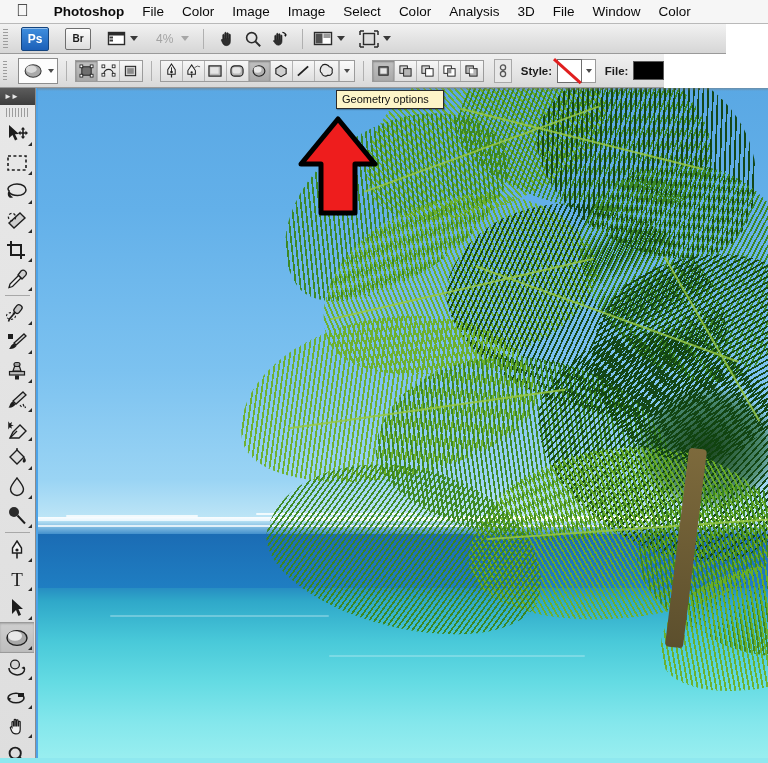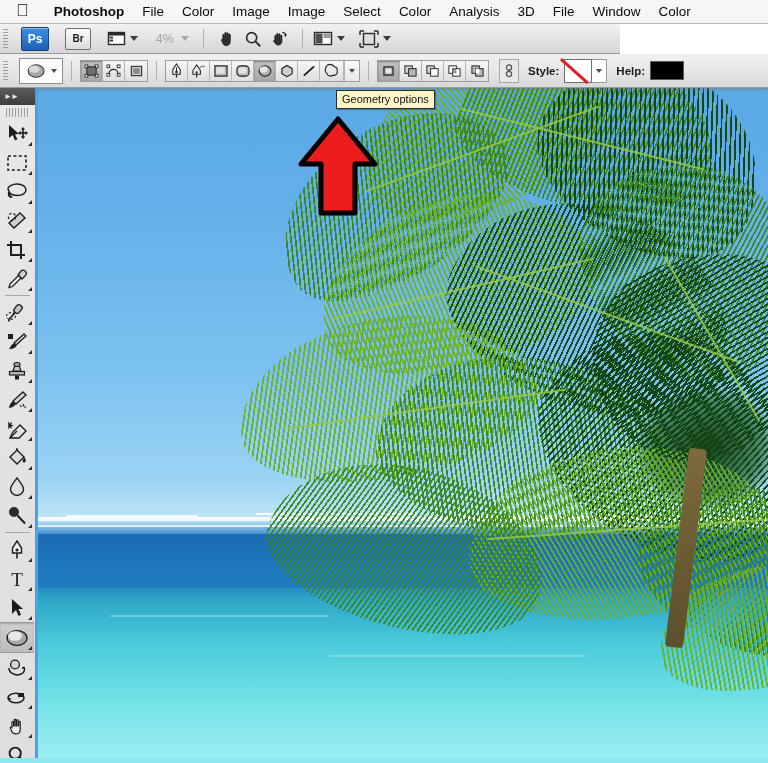--- a/index.html
+++ b/index.html
@@ -35,21 +35,21 @@
     color: #0a0a0a;
     padding: 0 9px;
     white-space: nowrap;
     line-height: 24px;
   }
   .menu-item.app-name { font-weight: bold; }
 
   
   .appbar {
     position: absolute; left: 0; top: 24px;
-    width: 620px; height: 30px;
+    width: 726px; height: 30px;
     background: linear-gradient(to bottom, #f2f2f2 0%, #e2e2e2 55%, #d6d6d6 100%);
     border-bottom: 1px solid #9a9a9a;
     box-sizing: border-box;
     display: flex; align-items: center;
   }
   .grip {
     width: 5px; height: 20px; margin-left: 3px; margin-right: 5px;
     background-image: repeating-linear-gradient(to bottom, #9d9d9d 0 1px, transparent 1px 3px);
   }
   .psbtn {
@@ -86,21 +86,21 @@
   .zoomlabel {
     font-size: 12px; color: #a3a3a3; margin-left: 18px;
   }
   .vsep {
     width: 1px; height: 20px; background: #b0b0b0; margin: 0 10px;
   }
 
   
   .optionsbar {
     position: absolute; left: 0; top: 54px;
-    width: 768px; height: 34px;
+    width: 664px; height: 34px;
     background: linear-gradient(to bottom,#f0f0f0 0%, #e4e4e4 60%, #d8d8d8 100%);
     border-bottom: 1px solid #9a9a9a;
     box-sizing: border-box;
     display: flex; align-items: center;
   }
   .tool-preview {
     width: 42px; height: 24px; margin-left: 6px;
     border: 1px solid #8d8d8d; background: #fdfdfd;
     display: flex; align-items: center; justify-content: center;
     gap: 3px;
@@ -297,21 +297,21 @@
     width: 84px; height: 102px;
     z-index: 20;
   }
 
   
   .tooltip {
     position: absolute; left: 336px; top: 90px;
     background: #fdf5c8;
     border: 1px solid #2b2b2b;
     font-size: 11px; color: #101010;
-    padding: 1px 5px 2px 5px;
+    padding: 1px 14px 2px 5px;
     line-height: 14px;
     white-space: nowrap;
     z-index: 25;
     box-shadow: 1px 1px 1px rgba(0,0,0,.25);
   }
 
   
   .canvas-frame {
     position: absolute; left: 36px; top: 88px;
     width: 732px; height: 675px;
@@ -550,21 +550,21 @@
         <line x1="5" y1="6.5" x2="5" y2="9" stroke="#555" stroke-width="1.3"></line>
       </svg>
     </div>
 
     <div class="opt-label">Style:</div>
     <div class="style-swatch"></div>
     <div class="style-caret-box">
       <span class="small-caret"></span>
     </div>
 
-    <div class="opt-label">Help:</div>
+    <div class="opt-label">File:</div>
     <div class="color-swatch"></div>
   </div>
 
   <div class="canvas">
     <div class="sky"></div>
     <div class="surfline"></div>
     <div class="surfline2"></div>
     <div class="seaband"></div>
     <div class="foam" style="left:4%;top:63.2%;width:18%"></div>
     <div class="foam" style="left:30%;top:63.0%;width:22%"></div>

